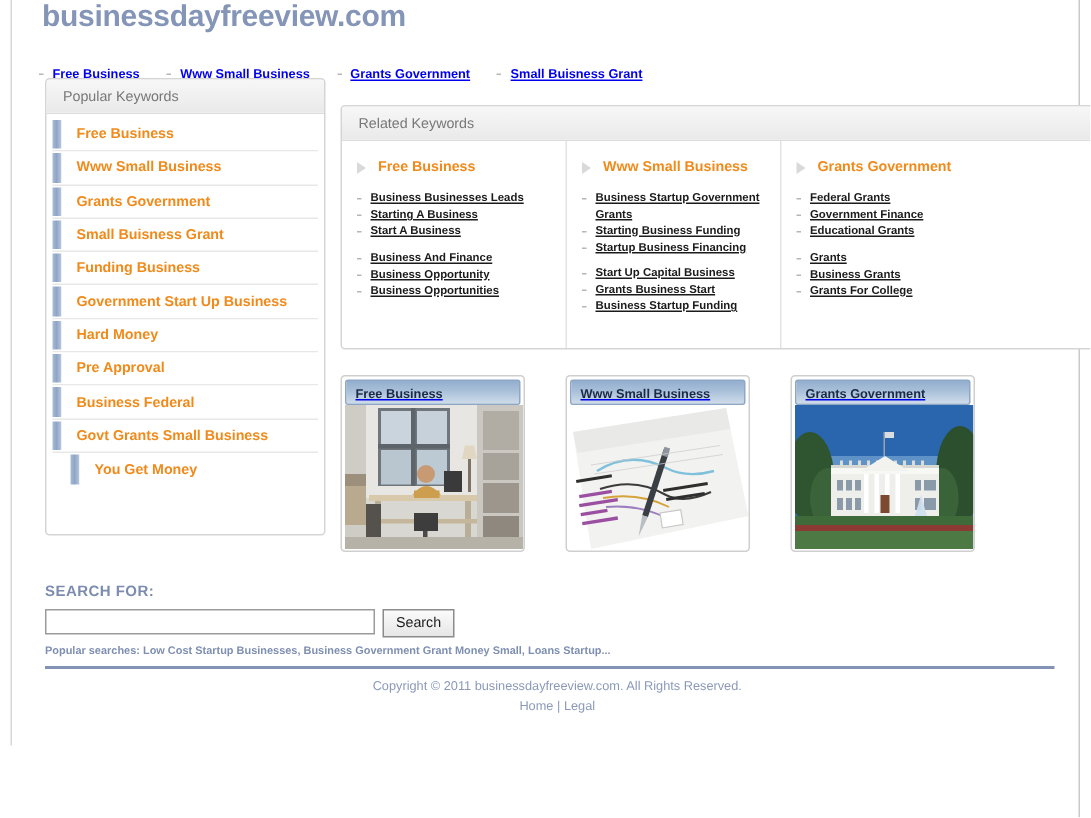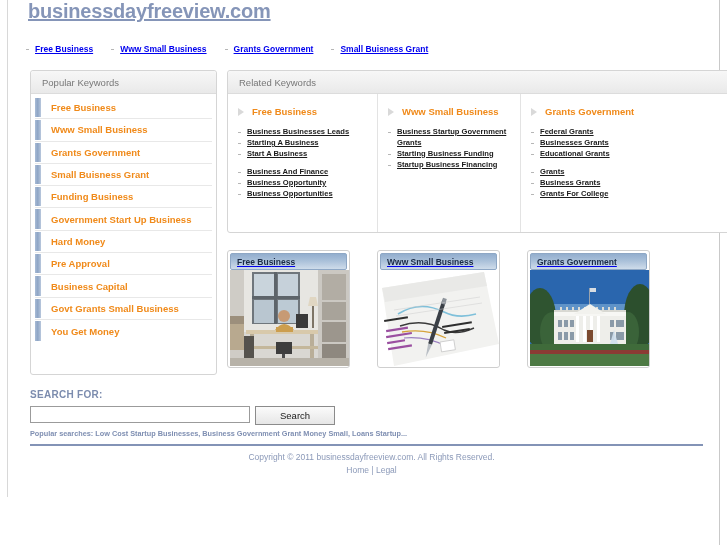--- a/index.html
+++ b/index.html
@@ -27,21 +27,20 @@
     position: absolute; left: 8px; top: 0; width: 711px; height: 497px;
   }
 
   
   .site-title {
     position: absolute; left: 20px; top: 0px;
     font-size: 20px; font-weight: bold;
     color: #8595b8;
     letter-spacing: -0.2px;
     white-space: nowrap;
-    text-decoration: underline;
   }
   .topnav {
     position: absolute; left: 18px; top: 44px;
     display: flex; align-items: center;
     gap: 0px;
     font-size: 8.5px; font-weight: bold; color: #252525;
   }
   .topnav .nav-item {
     display: flex; align-items: center;
     margin-right: 18px;
@@ -66,30 +65,30 @@
     height: 23px;
     background: linear-gradient(to bottom,#f7f7f7 0%, #efefef 60%, #e9e9e9 100%);
     border-bottom: 1px solid #dcdcdc;
     border-radius: 3px 3px 0 0;
     display: flex; align-items: center;
     padding-left: 11px;
     font-size: 9.5px; color: #777777;
   }
 
   
-  #sidebar { left: 22px; top: 70px; width: 187px; height: 305px; }
+  #sidebar { left: 22px; top: 52px; width: 187px; height: 305px; }
   .kw-list { padding: 3px 4px 4px 4px; }
   .kw-item {
     display: flex; align-items: stretch;
     height: 22.3px;
     border-bottom: 1px solid #e8e8e8;
     background: #fff;
     text-decoration: none;
   }
-  .kw-item:last-child { border-bottom: none; }
+  .kw-item:last-child { border-bottom: none; margin-left: 12px; }
   .kw-bar {
     width: 7px;
     margin: 1px 0 1px 0;
     background: linear-gradient(to right,#a9bcd6 0%, #8ea5c5 45%, #b9c8dd 100%);
     border-right: 1px solid #ffffff;
   }
   .kw-text {
     flex: 1;
     display: flex; align-items: center;
     padding-left: 9px;
@@ -170,21 +169,21 @@
   .search-input {
     width: 220px; height: 17px;
     border: 1px solid #9b9b9b;
     background: #fff;
     font-size: 9px;
     padding: 0 3px;
     font-family: "Liberation Sans", sans-serif;
   }
   .search-btn {
     margin-left: 5px;
-    height: 19px; padding: 0 24px;
+    height: 19px; padding: 0 8px;
     border: 1px solid #8b8b8b;
     background: linear-gradient(to bottom,#fbfbfb,#e6e6e6);
     font-size: 9.5px; color: #1a1a1a;
     font-family: "Liberation Sans", sans-serif;
     cursor: pointer;
   }
   .popular {
     position: absolute; left: 22px; top: 429px;
     font-size: 7.3px; font-weight: bold; color: #7f8fb2;
     white-space: nowrap;
@@ -263,21 +262,21 @@
         <a class="kw-item" href="#">
           <span class="kw-bar"></span>
           <span class="kw-text">Hard Money</span>
         </a>
         <a class="kw-item" href="#">
           <span class="kw-bar"></span>
           <span class="kw-text">Pre Approval</span>
         </a>
         <a class="kw-item" href="#">
           <span class="kw-bar"></span>
-          <span class="kw-text">Business Capital</span>
+          <span class="kw-text">Business Federal</span>
         </a>
         <a class="kw-item" href="#">
           <span class="kw-bar"></span>
           <span class="kw-text">Govt Grants Small Business</span>
         </a>
         <a class="kw-item" href="#">
           <span class="kw-bar"></span>
           <span class="kw-text">You Get Money</span>
         </a>
       </div>
@@ -334,35 +333,49 @@
               </a>
             <a class="rk-item" href="#">
                 <span class="dash-bullet"></span>
                 <span>Starting Business Funding</span>
               </a>
             <a class="rk-item" href="#">
                 <span class="dash-bullet"></span>
                 <span>Startup Business Financing</span>
               </a>
           </div>
+          <div class="rk-group">
+            <a class="rk-item" href="#">
+                <span class="dash-bullet"></span>
+                <span>Start Up Capital Business</span>
+              </a>
+            <a class="rk-item" href="#">
+                <span class="dash-bullet"></span>
+                <span>Grants Business Start</span>
+              </a>
+            <a class="rk-item" href="#">
+                <span class="dash-bullet"></span>
+                <span>Business Startup Funding</span>
+              </a>
+          </div>
         </div>
 
         <div class="rk-col c3">
           <div class="rk-head">
             <span class="tri"></span>
             <span>Grants Government</span>
           </div>
           <div class="rk-group">
             <a class="rk-item" href="#">
                 <span class="dash-bullet"></span>
                 <span>Federal Grants</span>
               </a>
             <a class="rk-item" href="#">
                 <span class="dash-bullet"></span>
-                <span>Businesses Grants</span>
+                <span>Government Finance</span>
               </a>
             <a class="rk-item" href="#">
                 <span class="dash-bullet"></span>
                 <span>Educational Grants</span>
               </a>
           </div>
           <div class="rk-group">
             <a class="rk-item" href="#">
                 <span class="dash-bullet"></span>
                 <span>Grants</span>

